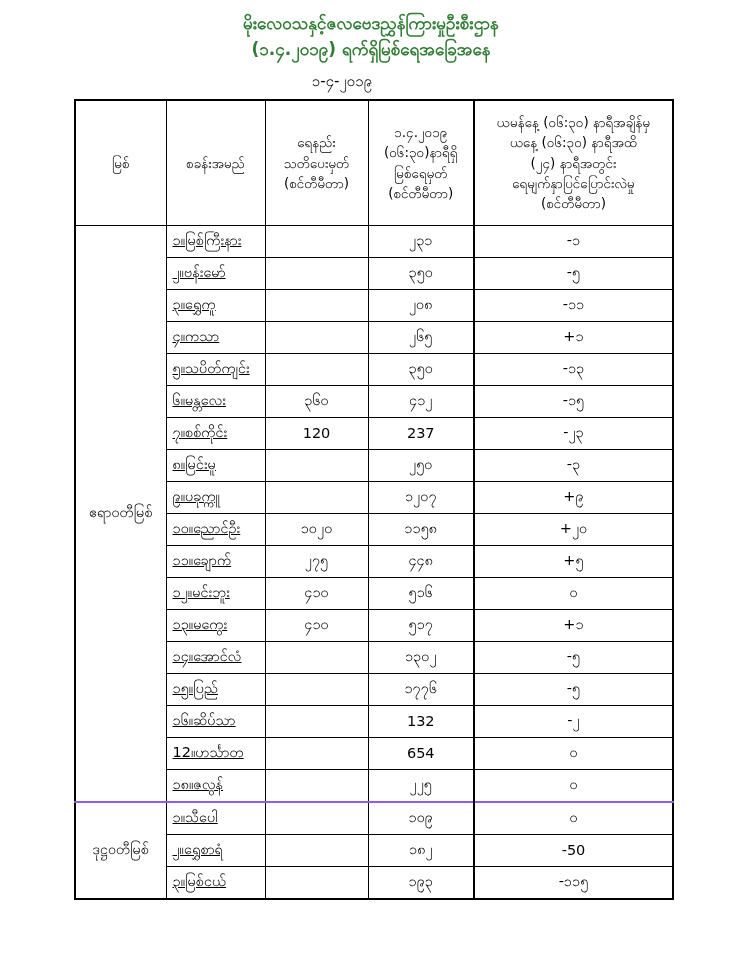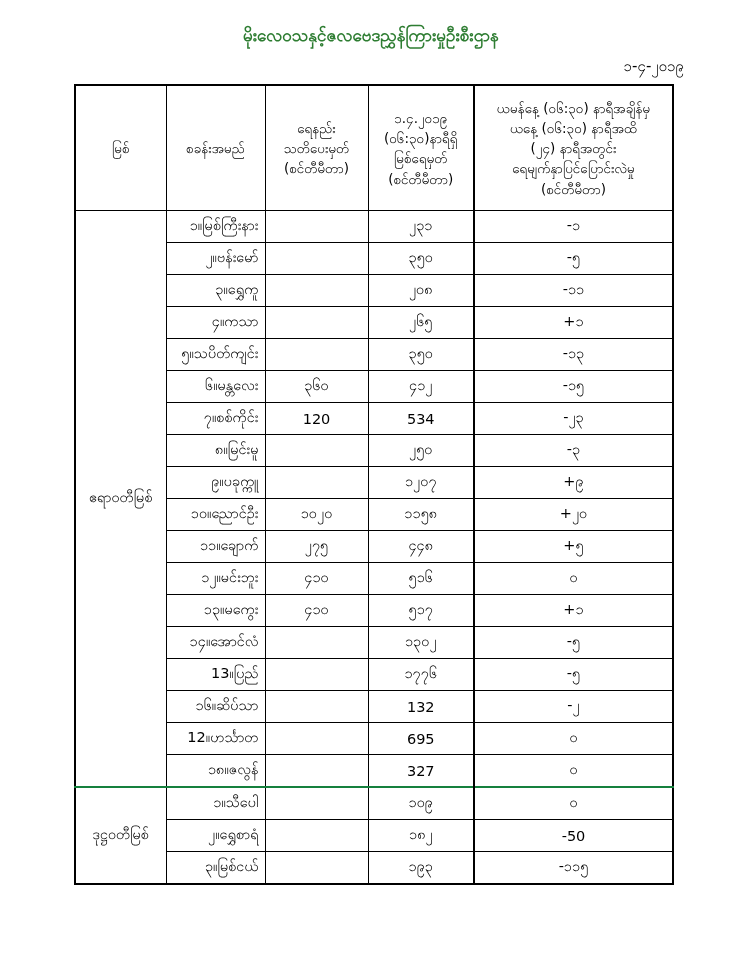--- a/index.html
+++ b/index.html
@@ -1,51 +1,52 @@
 <!DOCTYPE html>
 <html><head>
 <meta charset="utf-8">
 <style>
   html,body { margin:0; padding:0; }
   body {
     width:742px; height:960px; background:#ffffff; color:#000;
     font-family:"DejaVu Sans","Liberation Sans",sans-serif;
     position:relative; overflow:hidden;
   }
-  .title-block { padding-top:22px; text-align:center; font-weight:bold; }
+  .title-block { padding-top:10px; text-align:center; font-weight:bold; }
   .title-line { font-size:17px; line-height:1.55; }
   .date-line { text-align:right; padding-right:58px; font-size:15px; margin-top:8px; font-weight:normal; }
   table.river-table {
     border-collapse:collapse; table-layout:fixed;
     margin:6px 0 0 74px; width:598px;
     border:2px solid #000;
   }
   .river-table th, .river-table td {
     border:1px solid #000; overflow:hidden;
   }
   .river-table thead th {
     height:120px; font-weight:normal; font-size:13.5px;
     text-align:center; vertical-align:middle; padding:2px 3px;
   }
   .hdr-multi { white-space:pre-line; line-height:1.5; display:block; }
   .river-table tbody td { height:31px; font-size:14.5px; padding:0 6px; white-space:nowrap; }
-  td.station-cell { text-align:right; }
+  td.station-cell { text-align:left;text-decoration:underline; }
   td.num-cell { text-align:center; padding:0 2px; }
   td.river-cell { text-align:center; padding:0 2px; font-size:14.5px;margin-top:32px; }
   .col-change { border-left-width:2px !important; }
-  tr.section-start td { border-top:2px solid #15803d; }
+  tr.section-start td { border-top:2px solid #8b5cf6; }
 </style>
 </head>
 <body>
 
 <div class="title-block" style="color: rgb(46, 125, 50);">
   <div class="title-line">မိုးလေဝသနှင့်ဇလဗေဒညွှန်ကြားမှုဦးစီးဌာန</div>
+  <div class="title-line">(၁.၄.၂၀၁၉) ရက်ရှိမြစ်ရေအခြေအနေ</div>
 </div>
 
-<div class="date-line" style="color: rgb(0, 0, 0);">၁-၄-၂၀၁၉</div>
+<div class="date-line" style="color: rgb(0, 0, 0); text-align: center;">၁-၄-၂၀၁၉</div>
 
 <table class="river-table">
   <colgroup>
     <col style="width:91px">
       <col style="width:99px">
       <col style="width:103px">
       <col style="width:106px">
       <col style="width:199px">
   </colgroup>
   <thead>
@@ -110,21 +111,21 @@
       </tr>
       <tr>
         <td class="station-cell">၆။မန္တလေး</td>
         <td class="num-cell">၃၆၀</td>
         <td class="num-cell">၄၁၂</td>
         <td class="num-cell col-change">-၁၅</td>
       </tr>
       <tr>
         <td class="station-cell">၇။စစ်ကိုင်း</td>
         <td class="num-cell">120</td>
-        <td class="num-cell">534</td>
+        <td class="num-cell">237</td>
         <td class="num-cell col-change">-၂၃</td>
       </tr>
       <tr>
         <td class="station-cell">၈။မြင်းမူ</td>
         <td class="num-cell"></td>
         <td class="num-cell">၂၅၀</td>
         <td class="num-cell col-change">-၃</td>
       </tr>
       <tr>
         <td class="station-cell">၉။ပခုက္ကူ</td>
@@ -156,41 +157,41 @@
         <td class="num-cell">၅၁၇</td>
         <td class="num-cell col-change">+၁</td>
       </tr>
       <tr>
         <td class="station-cell">၁၄။အောင်လံ</td>
         <td class="num-cell"></td>
         <td class="num-cell">၁၃၀၂</td>
         <td class="num-cell col-change">-၅</td>
       </tr>
       <tr>
-        <td class="station-cell">13။ပြည်</td>
+        <td class="station-cell">၁၅။ပြည်</td>
         <td class="num-cell"></td>
         <td class="num-cell">၁၇၇၆</td>
         <td class="num-cell col-change">-၅</td>
       </tr>
       <tr>
         <td class="station-cell">၁၆။ဆိပ်သာ</td>
         <td class="num-cell"></td>
         <td class="num-cell">132</td>
         <td class="num-cell col-change">-၂</td>
       </tr>
       <tr>
         <td class="station-cell">12။ဟင်္သာတ</td>
         <td class="num-cell"></td>
-        <td class="num-cell">695</td>
+        <td class="num-cell">654</td>
         <td class="num-cell col-change">၀</td>
       </tr>
       <tr>
         <td class="station-cell">၁၈။ဇလွန်</td>
         <td class="num-cell"></td>
-        <td class="num-cell">327</td>
+        <td class="num-cell">၂၂၅</td>
         <td class="num-cell col-change">၀</td>
       </tr>
       <tr class="section-start">
         <td class="river-cell" rowspan="3">ဒုဋ္ဌဝတီမြစ်</td>
         <td class="station-cell">၁။သီပေါ</td>
         <td class="num-cell"></td>
         <td class="num-cell">၁၀၉</td>
         <td class="num-cell col-change">၀</td>
       </tr>
       <tr>

